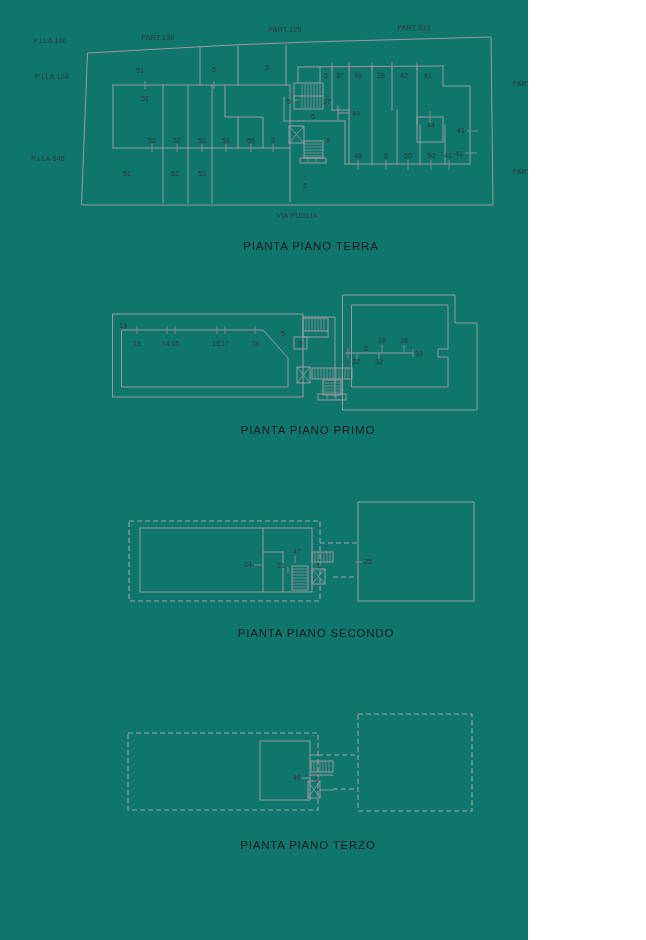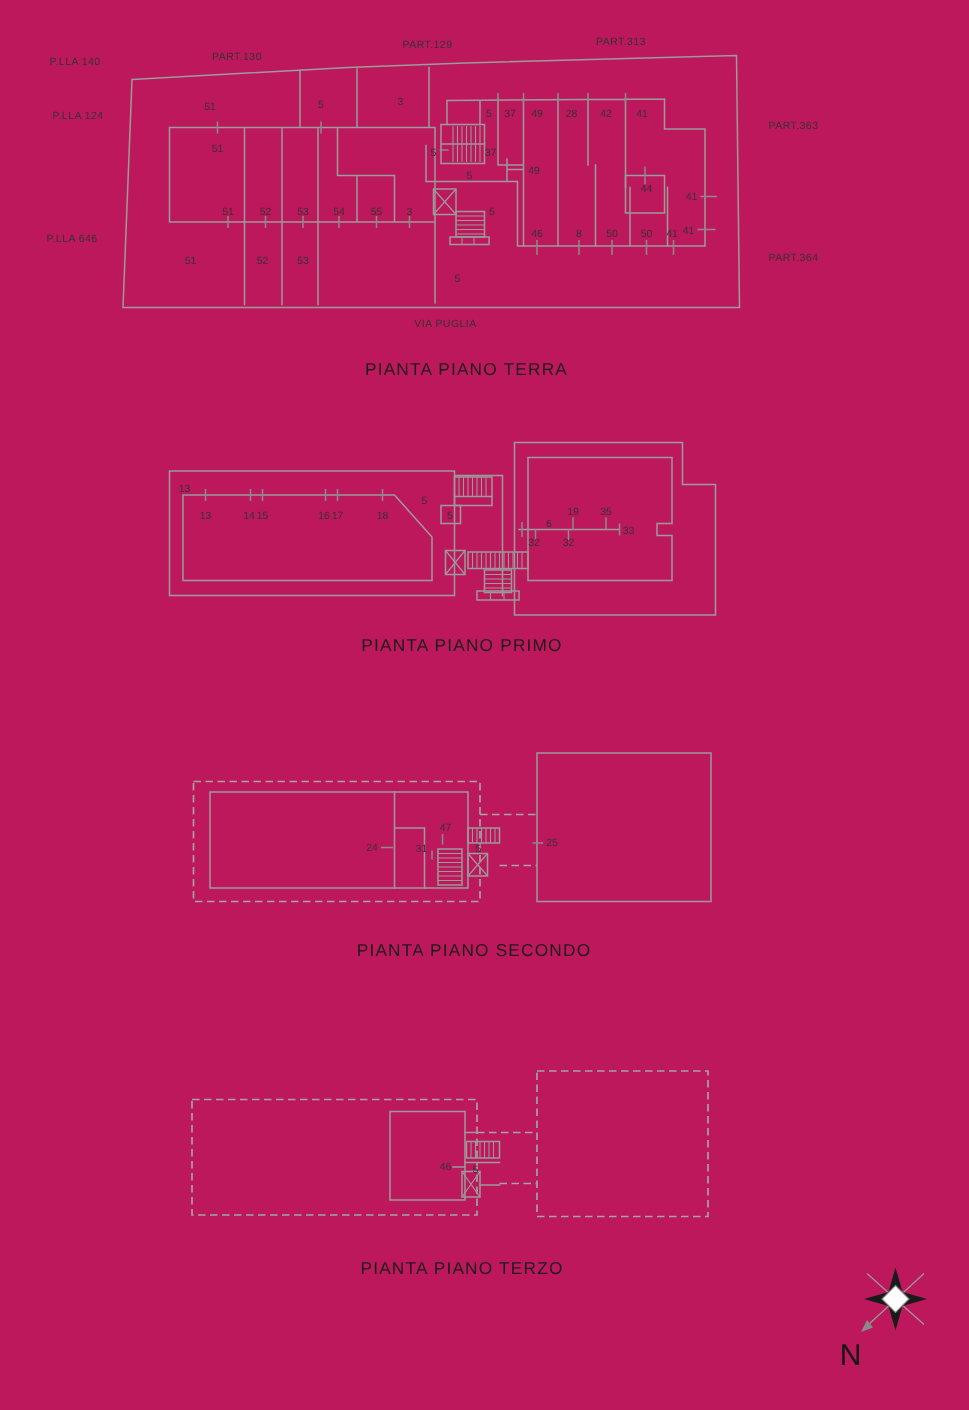--- a/index.html
+++ b/index.html
@@ -1,16 +1,16 @@
 <!DOCTYPE html>
 <html><head>
 <meta charset="utf-8">
 <style>
   html,body{margin:0;padding:0;background:#ffffff;}
-  .sheet{position:relative;width:646px;height:940px;background:#be185d;overflow:hidden;
+  .sheet{position:relative;width:528px;height:940px;background:#0f766e;overflow:hidden;
          font-family:"Liberation Sans",sans-serif;}
   svg{position:absolute;left:0;top:0;}
   svg text{user-select:none;}
   .w{fill:none;stroke:#9b9b9b;stroke-width:1;stroke-linecap:square;}
   .t{fill:none;stroke:#8a8a8a;stroke-width:1;}
   .h{fill:none;stroke:#9a9a9a;stroke-width:.7;}
   .d{fill:none;stroke:#a4a4a4;stroke-width:1.1;stroke-dasharray:5 3;}
   .x{fill:none;stroke:#9b9b9b;stroke-width:.8;}
   .roomlbl{font-size:7px;fill:#333333;text-anchor:middle;}
   .arealbl{font-size:7px;fill:#333333;text-anchor:middle;letter-spacing:.3px;}

